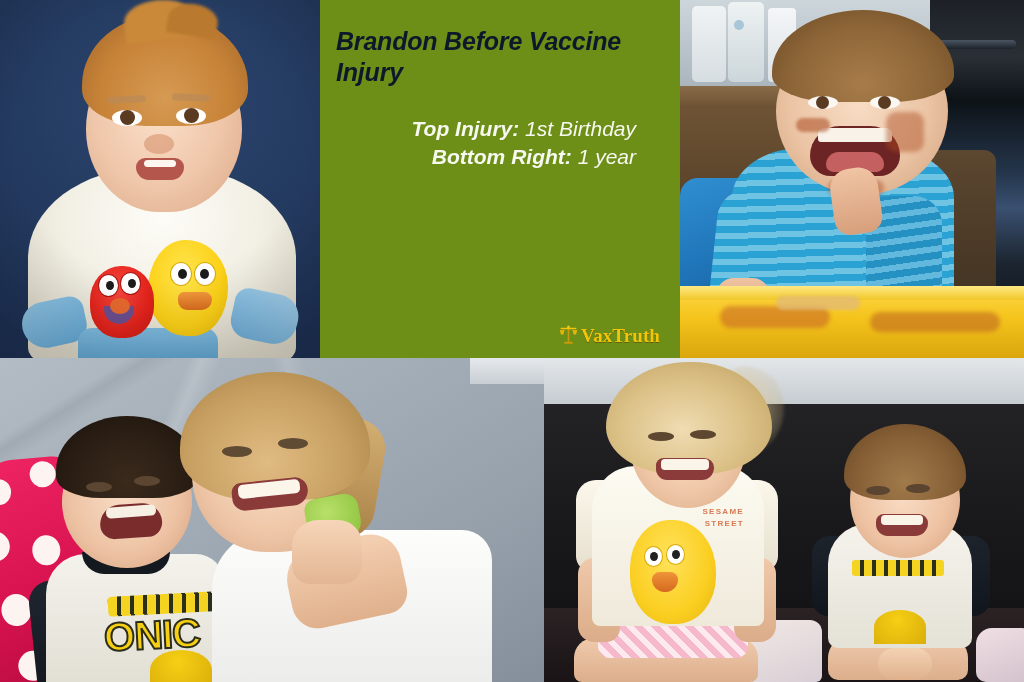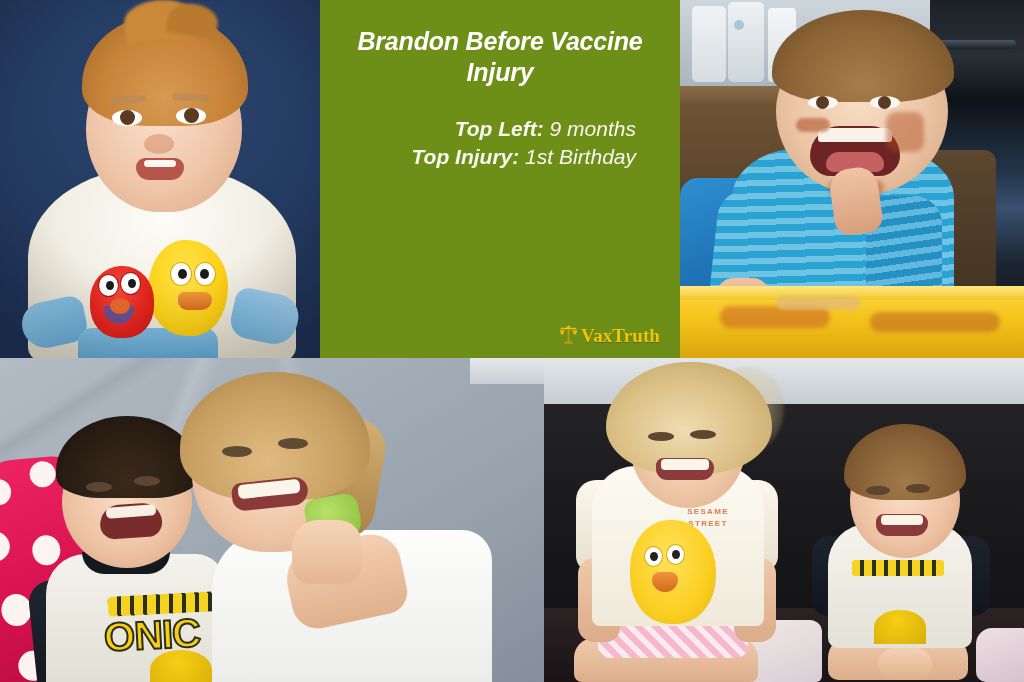--- a/index.html
+++ b/index.html
@@ -255,21 +255,21 @@
         background:linear-gradient(180deg,#fdfbf2,#efe9da); border-radius:44px 44px 8px 8px; }
   .br .gSleeveL { position:absolute; left:32px; top:122px; width:46px; height:92px;
         background:linear-gradient(180deg,#fbf7ea,#e6dfce); border-radius:20px 10px 14px 16px; }
   .br .gSleeveR { position:absolute; left:188px; top:122px; width:46px; height:92px;
         background:linear-gradient(180deg,#fbf7ea,#e6dfce); border-radius:10px 20px 16px 14px; }
   .br .gArmL { position:absolute; left:34px; top:200px; width:42px; height:84px;
         background:linear-gradient(180deg,#efc9ab,#dbac89); border-radius:16px 12px 14px 16px; }
   .br .gArmR { position:absolute; left:190px; top:200px; width:42px; height:84px;
         background:linear-gradient(180deg,#efc9ab,#dbac89); border-radius:12px 16px 16px 14px; }
   .br .ssText { position:absolute; left:128px; top:148px; width:72px; height:12px;
-        font:700 8px/12px "Liberation Sans",sans-serif; color:#d97b55; letter-spacing:1.3px; text-align:center; }
+        font:700 8px/12px "Liberation Sans",sans-serif; color:#d97b55; letter-spacing:1.3px; text-align:right; }
   .br .bb { position:absolute; left:86px; top:162px; width:86px; height:104px;
         background:radial-gradient(ellipse at 46% 36%, #ffe25c 0%, #fbcf22 60%, #e5b40d 100%);
         border-radius:46% 50% 46% 46%; }
   .br .bbEye1 { position:absolute; left:100px; top:188px; width:19px; height:21px;
         background:#fff; border-radius:50%; border:1.5px solid #d9a800; }
   .br .bbEye2 { position:absolute; left:122px; top:186px; width:19px; height:21px;
         background:#fff; border-radius:50%; border:1.5px solid #d9a800; }
   .br .bbP1 { position:absolute; left:106px; top:194px; width:8px; height:9px; background:#222; border-radius:50%; }
   .br .bbP2 { position:absolute; left:128px; top:192px; width:8px; height:9px; background:#222; border-radius:50%; }
   .br .bbBeak { position:absolute; left:108px; top:214px; width:26px; height:20px;
@@ -319,22 +319,22 @@
   .br .tEyeR { position:absolute; left:362px; top:126px; width:24px; height:9px; background:#5b4430; border-radius:50%; }
   .br .tMouth { position:absolute; left:332px; top:156px; width:52px; height:22px;
         background:#8a3a38; border-radius:12px 14px 20px 18px; }
   .br .tTeeth { position:absolute; left:337px; top:157px; width:42px; height:10px;
         background:#faf3e7; border-radius:4px; }
 
   
   .panel { position:absolute; left:320px; top:0; width:360px; height:358px;
            background:#6d8f17; display:flex; flex-direction:column;
            padding:26px 16px 8px 16px; }
-  .title { font:italic 900 25px/1.22 "Liberation Sans", sans-serif; color:#ffffff;
-           text-align:center; letter-spacing:-.2px; }
+  .title { font:italic 900 25px/1.22 "Liberation Sans", sans-serif; color:#0f172a;
+           text-align:left; letter-spacing:-.2px; }
   .caps { margin-top:28px; text-align:right; padding-right:28px; }
   .caprow { font:italic 400 21px/1.33 "Liberation Sans", sans-serif; color:#f7f8f0;
             white-space:nowrap; }
   .caprow b { font-weight:900; }
   .brandbar { margin-top:auto; display:flex; align-items:center; justify-content:flex-end;
               padding-right:4px; padding-bottom:4px; gap:3px; }
   .scales { width:19px; height:21px; display:block; }
   .brandtxt { font:700 19px/21px "Liberation Serif", serif; color:#f2c40a;
               text-shadow:0 1px 0 rgba(90,60,0,.55); letter-spacing:.1px; }
 </style>
@@ -493,26 +493,26 @@
     <div class="tMouth"></div>
     <div class="tTeeth"></div>
   </div>
 
   <div class="panel">
 
     <div class="title">Brandon Before Vaccine Injury</div>
 
     <div class="caps">
       <div class="caprow">
-        <b>Top Left:</b>
-        <span>9 months</span>
+        <b>Top Injury:</b>
+        <span>1st Birthday</span>
       </div>
       <div class="caprow">
-        <b>Top Injury:</b>
-        <span>1st Birthday</span>
+        <b>Bottom Right:</b>
+        <span>1 year</span>
       </div>
     </div>
 
     <div class="brandbar">
       <svg class="scales" viewBox="0 0 24 26">
         <rect x="11" y="4" width="2" height="17" fill="#c99a0b"></rect>
         <rect x="2" y="3.2" width="20" height="2" rx="1" fill="#f2c40a"></rect>
         <circle cx="12" cy="2.4" r="1.9" fill="#f2c40a"></circle>
         <rect x="6.5" y="21" width="11" height="2.4" rx="1" fill="#c99a0b"></rect>
         <path d="M1 6 L7 6 L5.6 11.5 A3.2 3.2 0 0 1 2.4 11.5 Z" fill="#e8b609"></path>

